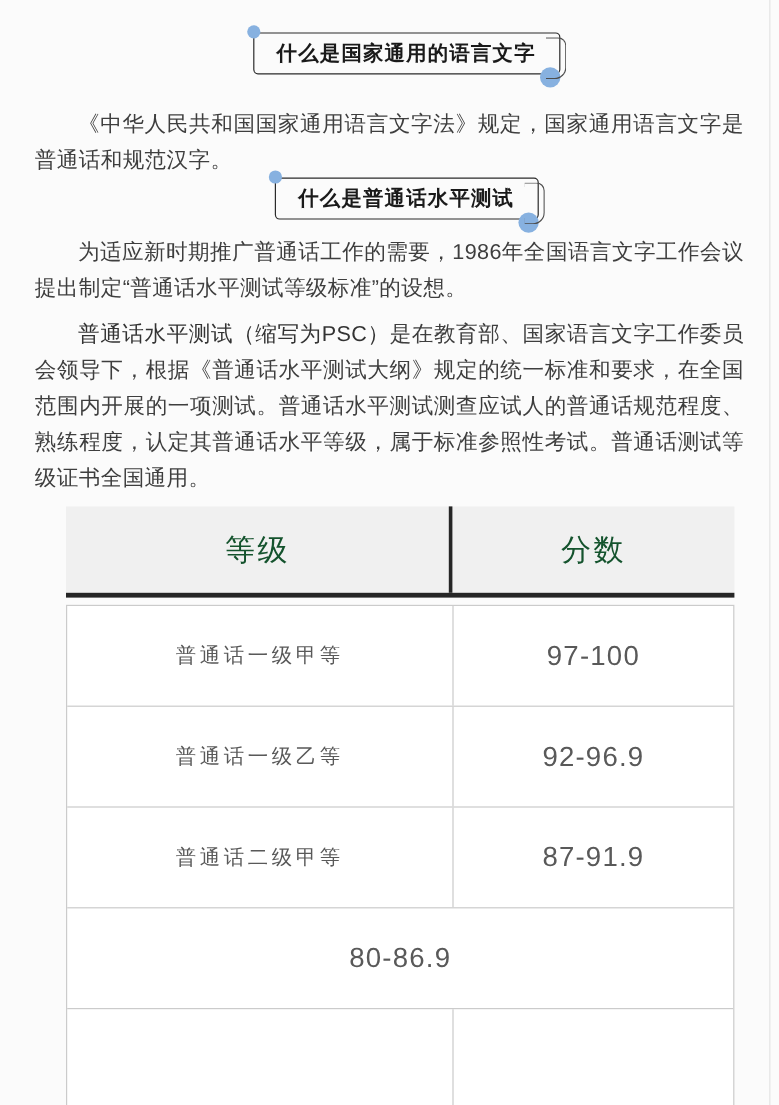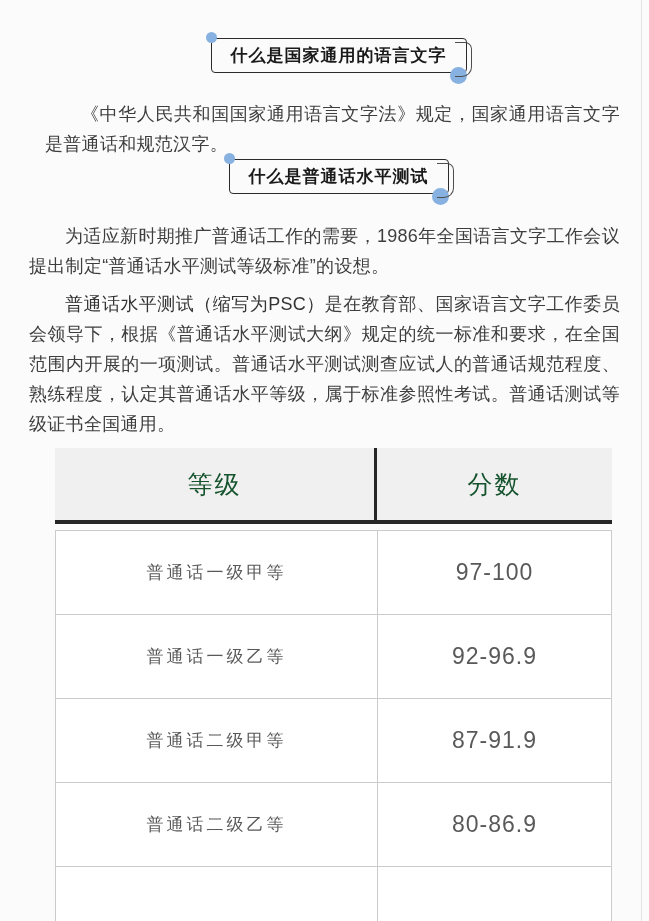--- a/index.html
+++ b/index.html
@@ -21,21 +21,21 @@
   }
   .content {
     padding: 0 29px;
   }
 
   
   .title-row {
     display: flex;
     justify-content: center;
   }
-  .title-row.first { padding-top: 38px; }
+  .title-row.first { padding-top: 27px; }
   .title-row.second { }
   .section-title {
     position: relative;
     border: 1.5px solid #2b2b2b;
     border-radius: 4px;
     padding: 5px 19px;
     font-size: 17px;
     font-weight: bold;
     color: #1a1a1a;
     letter-spacing: 1px;
@@ -68,22 +68,22 @@
 
   
   .para {
     font-size: 18px;
     line-height: 30px;
     color: #3e3e3e;
     text-indent: 2em;
     letter-spacing: 0.3px;
     text-align: justify;
   }
-  .para.p1 { margin-top: 26px; margin-left: 16px; }
-  .para.p2 { margin-top: 27px; }
+  .para.p1 { margin-top: 26px; }
+  .para.p2 { margin-top: 12px; }
   .para.p3 { margin-top: 8px; }
   .bold-lead { font-weight: normal; color: #333333; }
 
   
   .score-table {
     width: 557px;
     margin-left: 26px;
     margin-top: 9px;
   }
   .thead {
@@ -175,21 +175,20 @@
       </div>
       <div class="trow">
         <div class="td col1">普通话一级乙等</div>
         <div class="td col2">92-96.9</div>
       </div>
       <div class="trow">
         <div class="td col1">普通话二级甲等</div>
         <div class="td col2">87-91.9</div>
       </div>
       <div class="trow">
-        <div class="td col1">普通话二级乙等</div>
         <div class="td col2">80-86.9</div>
       </div>
       <div class="trow">
         <div class="td col1"></div>
         <div class="td col2"></div>
       </div>
     </div>
   </div>
 
 </div>

